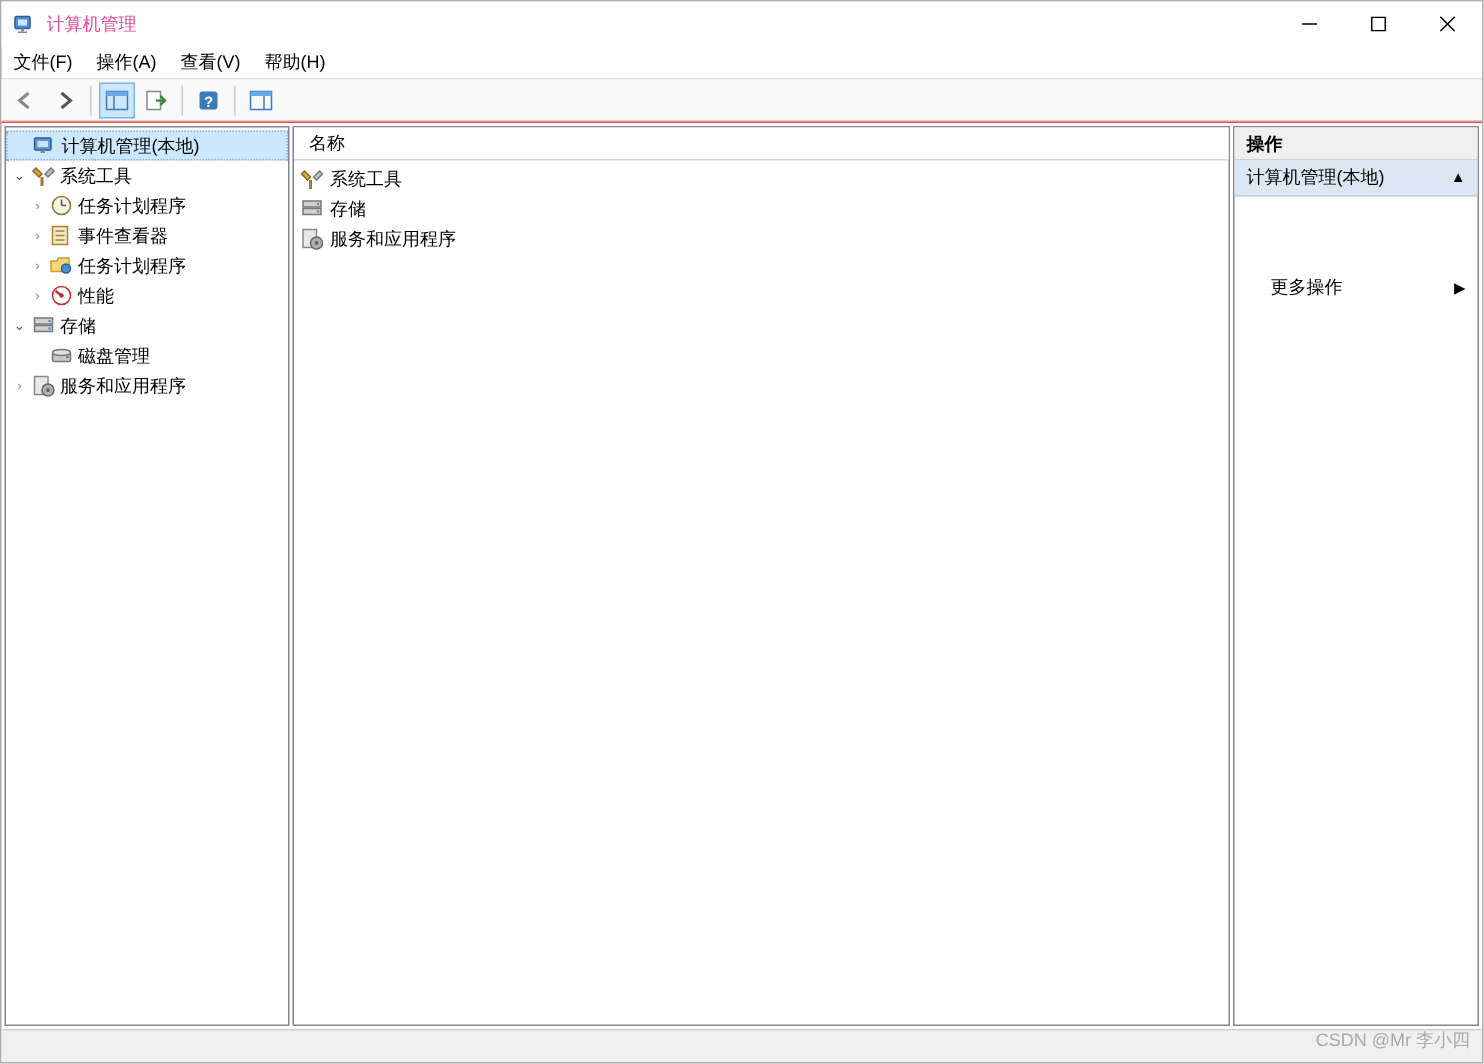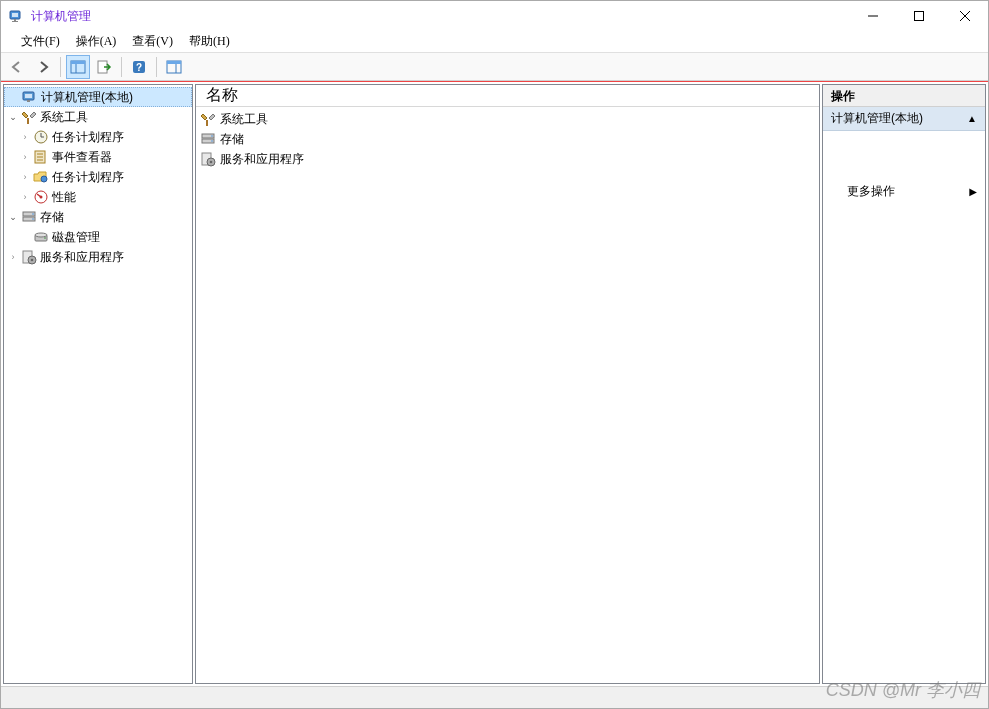--- a/index.html
+++ b/index.html
@@ -1,48 +1,48 @@
 <!DOCTYPE html>
 <html><head>
 <meta charset="utf-8">
 <style>
 * { box-sizing: border-box; margin: 0; padding: 0; }
 body { font-family: "Microsoft YaHei", "Segoe UI", Tahoma, sans-serif; font-size: 12px; background: #fff; width: 989px; height: 709px; overflow: hidden; }
 .window { width: 989px; height: 709px; border: 1px solid #aaa; display: flex; flex-direction: column; background: #fff; position: relative; }
 .titlebar { height: 30px; display: flex; align-items: center; padding: 0 0 0 8px; background: #fff; }
 .titlebar .app-icon { width: 16px; height: 16px; margin-right: 6px; }
-.titlebar .title { flex: 1; font-size: 12px; color: #6d28d9; }
+.titlebar .title { flex: 1; font-size: 12px; color: #ec4899; }
 .win-controls { display: flex; height: 30px; }
 .win-btn { width: 46px; height: 30px; display: flex; align-items: center; justify-content: center; cursor: pointer; }
-.menubar { height: 22px; display: flex; align-items: center; padding: 0 12px; border-bottom: 1px solid #e0e0e0; font-family: Liberation Serif, serif; }
+.menubar { height: 22px; display: flex; align-items: center; padding: 0 0; border-bottom: 1px solid #e0e0e0; }
 .menu-item { padding: 2px 8px; cursor: pointer; font-size: 12px; }
 .toolbar { height: 28px; display: flex; align-items: center; padding: 2px 4px; border-bottom: 1px solid #d0d0d0; background: #f9f9f9; gap: 2px; }
 .tool-btn { width: 24px; height: 24px; display: flex; align-items: center; justify-content: center; border: 1px solid transparent; cursor: pointer; }
 .tool-btn.highlighted { border: 1px solid #7eb4ea; background: #cce8ff; }
 .tool-sep { width: 1px; height: 20px; background: #ccc; margin: 0 3px; }
 .content { flex: 1; display: flex; border-top: 1px solid #ef4444; min-height: 0; }
 .tree-pane { width: 190px; border: 1px solid #828790; margin: 2px 1px 2px 2px; overflow: auto; background: #fff; padding-top: 2px; }
 .center-pane { flex: 1; border: 1px solid #828790; margin: 2px 1px 2px 1px; display: flex; flex-direction: column; background: #fff; }
 .actions-pane { width: 164px; border: 1px solid #828790; margin: 2px 2px 2px 1px; display: flex; flex-direction: column; background: #fff; }
-.col-header { height: 22px; border-bottom: 1px solid #d8d8d8; display: flex; align-items: center; padding: 0 6px; background: #fff; font-size: 16px; }
+.col-header { height: 22px; border-bottom: 1px solid #d8d8d8; display: flex; align-items: flex-end; padding: 0 6px; background: #fff; font-size: 12px; }
 .col-header .hdr-cell { padding: 2px 4px; }
 .tree-node { display: flex; align-items: center; height: 20px; padding: 0 2px; cursor: pointer; white-space: nowrap; }
 .tree-node.selected { background: #cce8ff; border: 1px dotted #83b0dc; height: 20px; }
 .expander { width: 14px; height: 14px; display: flex; align-items: center; justify-content: center; font-size: 9px; color: #555; cursor: pointer; }
 .expander.blank { visibility: hidden; }
 .node-icon { width: 16px; height: 16px; margin: 0 3px 0 1px; display: flex; align-items: center; justify-content: center; }
 .node-label { font-size: 12px; }
 .indent-1 { padding-left: 14px; }
 .list-item { display: flex; align-items: center; height: 20px; padding: 2px 4px; cursor: pointer; }
 .list-icon { width: 16px; height: 16px; margin-right: 4px; }
 .actions-header { height: 22px; background: #f0f0f0; border-bottom: 1px solid #d0d0d0; padding: 3px 8px; font-size: 12px; font-weight: bold; }
 .actions-section-title { background: #dbe7f3; padding: 3px 8px; font-size: 12px; display: flex; align-items: center; justify-content: space-between; border-bottom: 1px solid #c0d0e0; }
 .actions-item { padding: 4px 8px 4px 24px; font-size: 12px; display: flex; align-items: center; justify-content: space-between; cursor: pointer; margin-top: 48px; }
 .statusbar { height: 22px; border-top: 1px solid #d0d0d0; background: #f0f0f0; }
-.watermark { position: absolute; right: 8px; bottom: 6px; font-size: 18px; color: rgba(120,120,120,0.6); font-style: italic; pointer-events: none; margin-left: 28px; }
+.watermark { position: absolute; right: 8px; bottom: 6px; font-size: 12px; color: rgba(120,120,120,0.6); pointer-events: none; margin-left: 28px; }
 svg { display: block; }
 </style>
 </head>
 <body>
 
 <div class="window">
 
   <div class="titlebar">
     <span class="app-icon">
       <svg width="16" height="16" viewBox="0 0 16 16">

